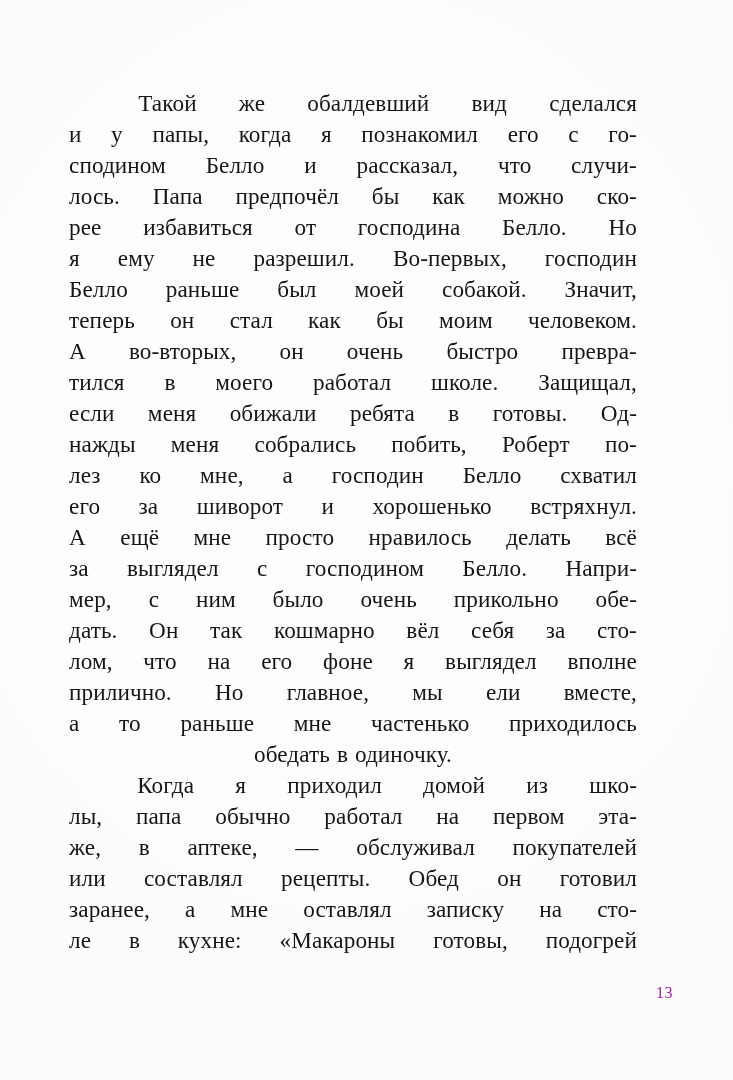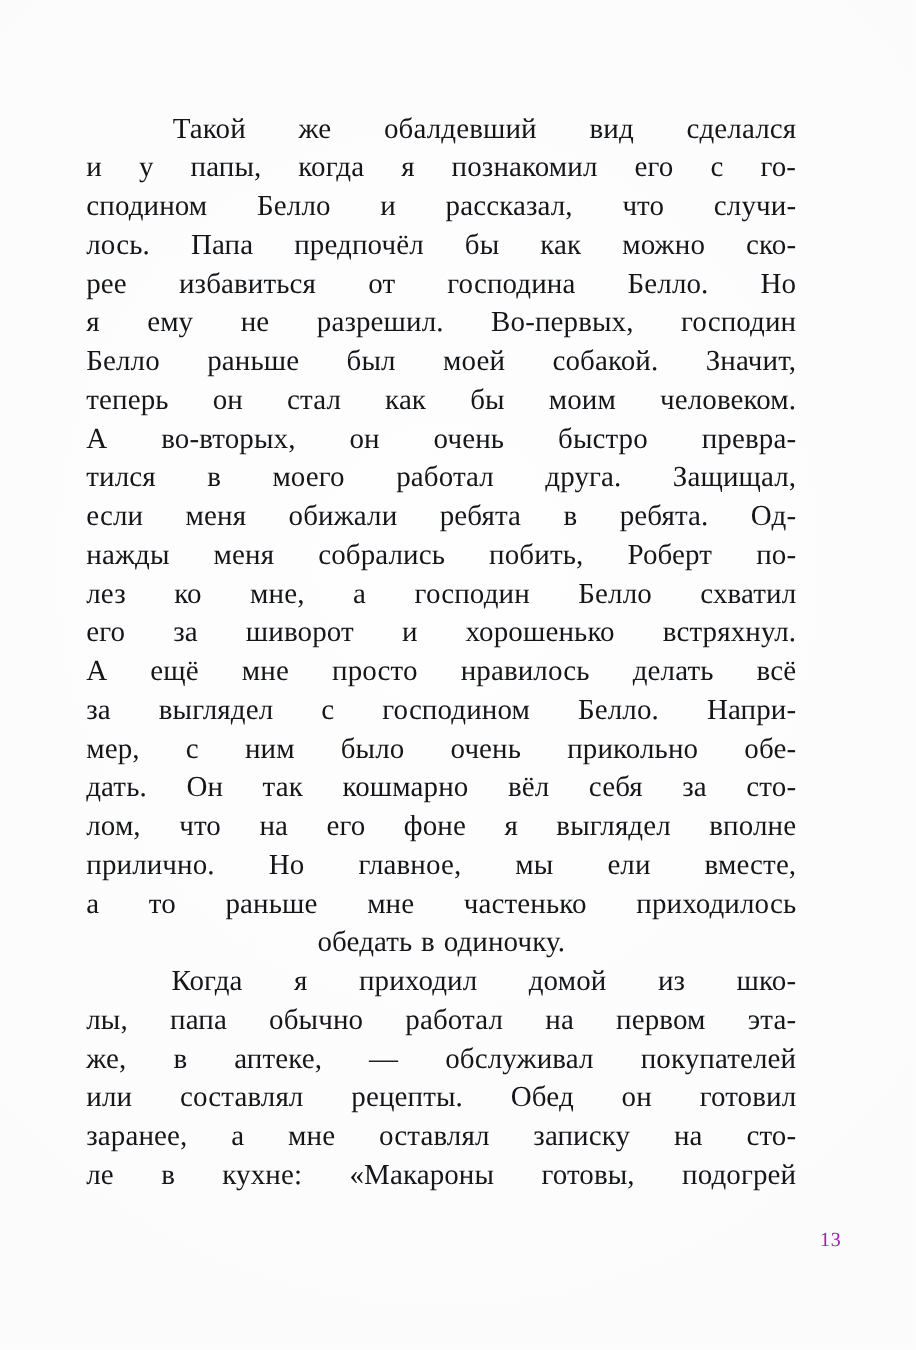--- a/index.html
+++ b/index.html
@@ -93,22 +93,22 @@
   <div id="text-block">
       <div class="line just"><span class="indent"></span><span class="w">Такой</span><span class="w">же</span><span class="w">обалдевший</span><span class="w">вид</span><span class="w">сделался</span></div>
       <div class="line just"><span class="w">и</span><span class="w">у</span><span class="w">папы,</span><span class="w">когда</span><span class="w">я</span><span class="w">познакомил</span><span class="w">его</span><span class="w">с</span><span class="w">го-</span></div>
       <div class="line just"><span class="w">сподином</span><span class="w">Белло</span><span class="w">и</span><span class="w">рассказал,</span><span class="w">что</span><span class="w">случи-</span></div>
       <div class="line just"><span class="w">лось.</span><span class="w">Папа</span><span class="w">предпочёл</span><span class="w">бы</span><span class="w">как</span><span class="w">можно</span><span class="w">ско-</span></div>
       <div class="line just"><span class="w">рее</span><span class="w">избавиться</span><span class="w">от</span><span class="w">господина</span><span class="w">Белло.</span><span class="w">Но</span></div>
       <div class="line just"><span class="w">я</span><span class="w">ему</span><span class="w">не</span><span class="w">разрешил.</span><span class="w">Во-первых,</span><span class="w">господин</span></div>
       <div class="line just"><span class="w">Белло</span><span class="w">раньше</span><span class="w">был</span><span class="w">моей</span><span class="w">собакой.</span><span class="w">Значит,</span></div>
       <div class="line just"><span class="w">теперь</span><span class="w">он</span><span class="w">стал</span><span class="w">как</span><span class="w">бы</span><span class="w">моим</span><span class="w">человеком.</span></div>
       <div class="line just"><span class="w">А</span><span class="w">во-вторых,</span><span class="w">он</span><span class="w">очень</span><span class="w">быстро</span><span class="w">превра-</span></div>
-      <div class="line just"><span class="w">тился</span><span class="w">в</span><span class="w">моего</span><span class="w">работал</span><span class="w">друга.</span><span class="w">Защищал,</span></div>
-      <div class="line just"><span class="w">если</span><span class="w">меня</span><span class="w">обижали</span><span class="w">ребята</span><span class="w">в</span><span class="w">ребята.</span><span class="w">Од-</span></div>
+      <div class="line just"><span class="w">тился</span><span class="w">в</span><span class="w">моего</span><span class="w">работал</span><span class="w">школе.</span><span class="w">Защищал,</span></div>
+      <div class="line just"><span class="w">если</span><span class="w">меня</span><span class="w">обижали</span><span class="w">ребята</span><span class="w">в</span><span class="w">готовы.</span><span class="w">Од-</span></div>
       <div class="line just"><span class="w">нажды</span><span class="w">меня</span><span class="w">собрались</span><span class="w">побить,</span><span class="w">Роберт</span><span class="w">по-</span></div>
       <div class="line just"><span class="w">лез</span><span class="w">ко</span><span class="w">мне,</span><span class="w">а</span><span class="w">господин</span><span class="w">Белло</span><span class="w">схватил</span></div>
       <div class="line just"><span class="w">его</span><span class="w">за</span><span class="w">шиворот</span><span class="w">и</span><span class="w">хорошенько</span><span class="w">встряхнул.</span></div>
       <div class="line just"><span class="w">А</span><span class="w">ещё</span><span class="w">мне</span><span class="w">просто</span><span class="w">нравилось</span><span class="w">делать</span><span class="w">всё</span></div>
       <div class="line just"><span class="w">за</span><span class="w">выглядел</span><span class="w">с</span><span class="w">господином</span><span class="w">Белло.</span><span class="w">Напри-</span></div>
       <div class="line just"><span class="w">мер,</span><span class="w">с</span><span class="w">ним</span><span class="w">было</span><span class="w">очень</span><span class="w">прикольно</span><span class="w">обе-</span></div>
       <div class="line just"><span class="w">дать.</span><span class="w">Он</span><span class="w">так</span><span class="w">кошмарно</span><span class="w">вёл</span><span class="w">себя</span><span class="w">за</span><span class="w">сто-</span></div>
       <div class="line just"><span class="w">лом,</span><span class="w">что</span><span class="w">на</span><span class="w">его</span><span class="w">фоне</span><span class="w">я</span><span class="w">выглядел</span><span class="w">вполне</span></div>
       <div class="line just"><span class="w">прилично.</span><span class="w">Но</span><span class="w">главное,</span><span class="w">мы</span><span class="w">ели</span><span class="w">вместе,</span></div>
       <div class="line just"><span class="w">а</span><span class="w">то</span><span class="w">раньше</span><span class="w">мне</span><span class="w">частенько</span><span class="w">приходилось</span></div>

